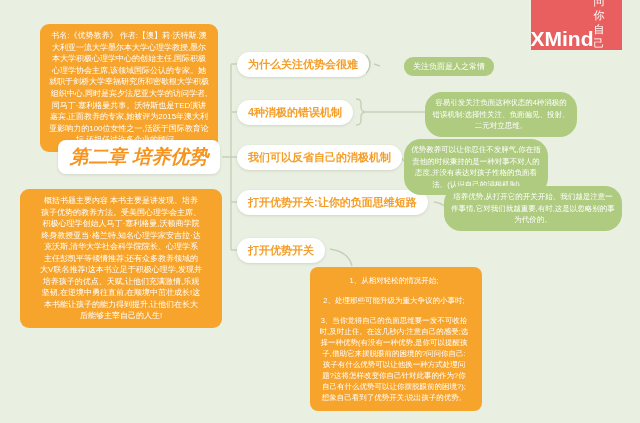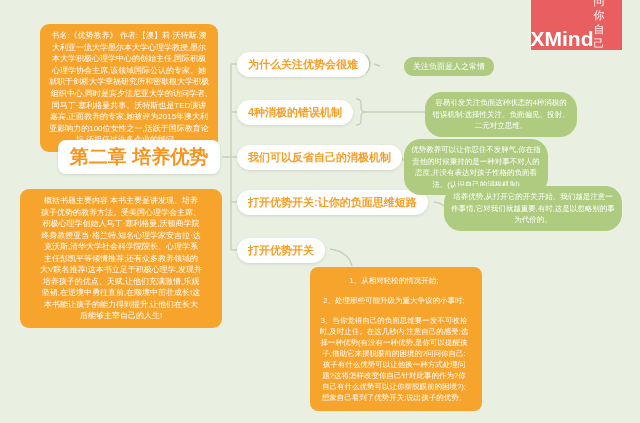--- a/index.html
+++ b/index.html
@@ -15,21 +15,21 @@
     background:#ffffff;color:#f59e27;font-weight:bold;border-radius:13px;
     box-shadow:0 1px 3px rgba(90,100,70,.18);white-space:nowrap;
   }
   .green-node{
     background:#aecb7f;color:#ffffff;border-radius:17px;text-align:center;
   }
   .book-info{left:40px;top:24px;width:178px;padding:6px 9px;font-size:8px;line-height:11.6px;}
   .central{
     left:58px;top:140px;width:162px;height:34px;background:#ffffff;color:#f7941d;
     font-size:19px;font-weight:bold;text-align:center;line-height:34px;border-radius:8px;
-    box-shadow:0 1px 3px rgba(90,100,70,.18);white-space:nowrap;
+    box-shadow:0 1px 3px rgba(90,100,70,.18);white-space:nowrap;font-style:italic;
   }
   .summary-box{left:20px;top:189px;width:202px;padding:6px 20px;font-size:8px;line-height:11.5px;}
   .topic{padding:5px 11px;font-size:11px;}
   .t1{left:237px;top:52px;}
   .t2{left:237px;top:100px;}
   .t3{left:237px;top:145px;}
   .t4{left:237px;top:190px;}
   .t5{left:237px;top:238px;}
   .g1{left:380px;top:57px;padding:4px 9px;font-size:8px;border-radius:9px;white-space:nowrap;margin-left:24px;}
   .g2{left:425px;top:92px;width:152px;padding:5px 7px;font-size:7.5px;line-height:11.5px;}

